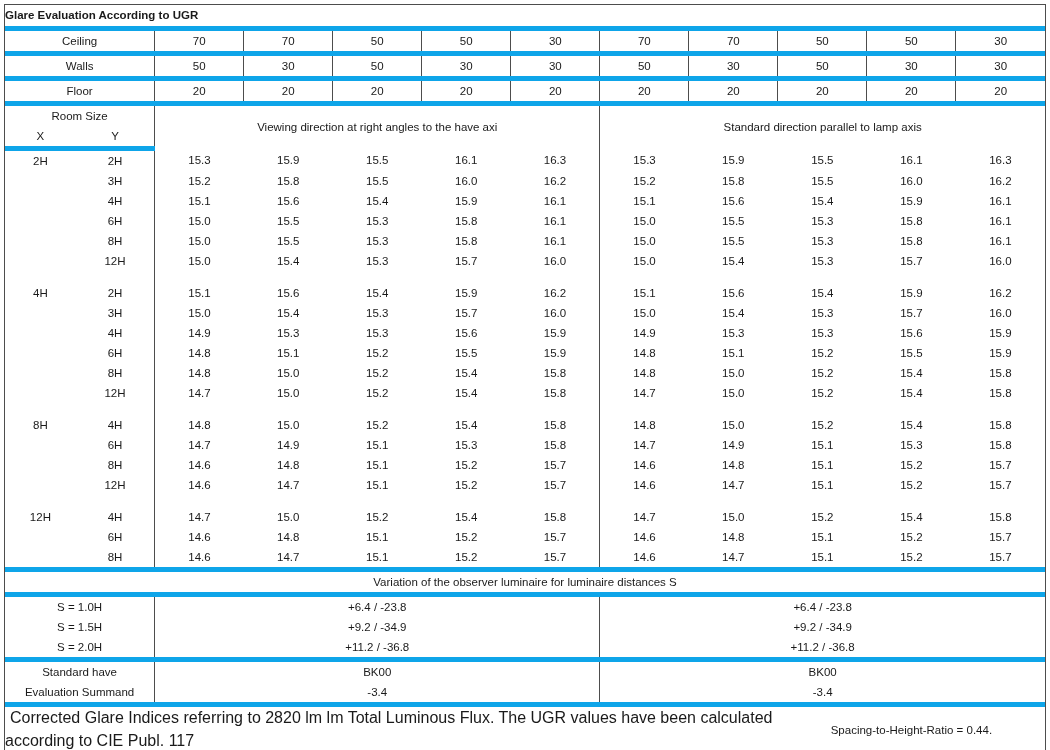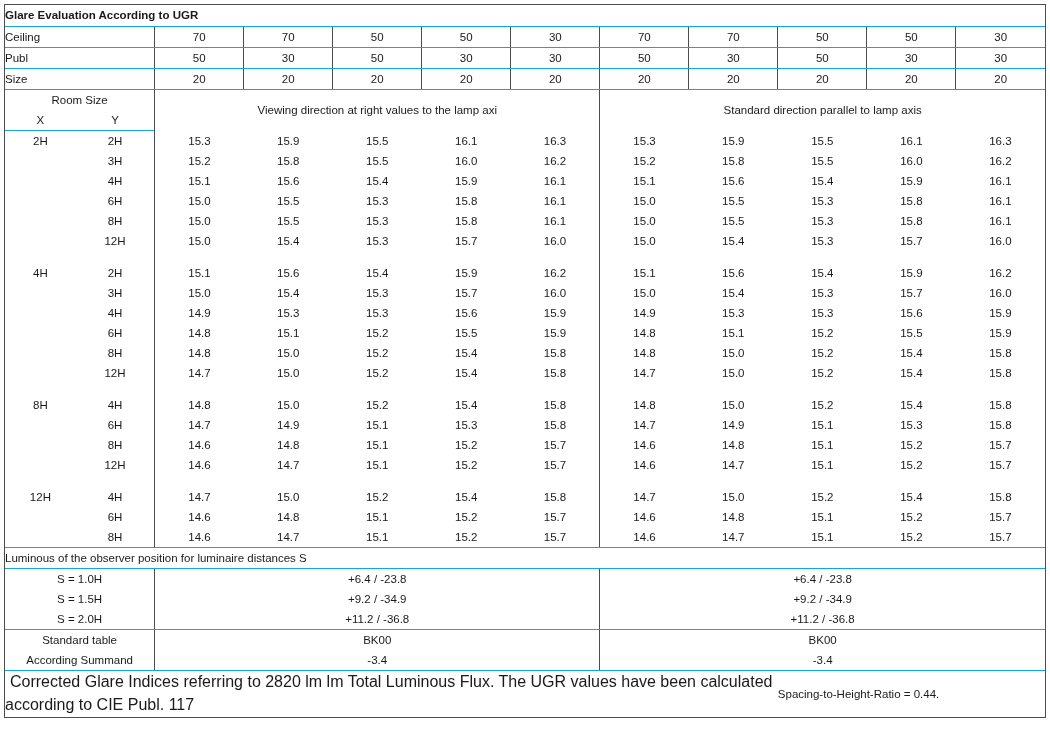--- a/index.html
+++ b/index.html
@@ -31,26 +31,26 @@
   .g-table {
     border-collapse: collapse;
     width: 100%;
     table-layout: fixed;
   }
   .g-table td {
     padding: 0;
     vertical-align: middle;
   }
   .bl { border-left: 1px solid #4d4d4d; }
-  .bb { border-bottom: 1px solid #0ea5e9; }
+  .bb { border-bottom: 5px solid #0ea5e9; }
   .h20 { height: 20px; line-height: 20px; }
   .h21 { height: 21px; line-height: 21px; }
   .pad-l { padding-left: 5px; }
   .c { text-align: center; }
-  .l { text-align: left; }
+  .l { text-align: center; }
   .bold { font-weight: bold; }
   .footer-text {
     padding-left: 5px;
     font-size: 16px;
   }
   .gap { height: 12px; }
 </style>
 </head>
 <body>
 
@@ -85,50 +85,50 @@
         <td class="bb bl h20 c">50</td>
         <td class="bb bl h20 c">30</td>
         <td class="bb bl h20 c">70</td>
         <td class="bb bl h20 c">70</td>
         <td class="bb bl h20 c">50</td>
         <td class="bb bl h20 c">50</td>
         <td class="bb bl h20 c">30</td>
       </tr>
 
       <tr>
-        <td class="bb h20 pad-l l" colspan="2">Publ</td>
-        <td class="bb bl h20 c">50</td>
-        <td class="bb bl h20 c">30</td>
-        <td class="bb bl h20 c">50</td>
-        <td class="bb bl h20 c">30</td>
-        <td class="bb bl h20 c">30</td>
-        <td class="bb bl h20 c">50</td>
-        <td class="bb bl h20 c">30</td>
-        <td class="bb bl h20 c">50</td>
-        <td class="bb bl h20 c">30</td>
-        <td class="bb bl h20 c">30</td>
-      </tr>
-
-      <tr>
-        <td class="bb h20 pad-l l" colspan="2">Size</td>
+        <td class="bb h20 pad-l l" colspan="2">Walls</td>
+        <td class="bb bl h20 c">50</td>
+        <td class="bb bl h20 c">30</td>
+        <td class="bb bl h20 c">50</td>
+        <td class="bb bl h20 c">30</td>
+        <td class="bb bl h20 c">30</td>
+        <td class="bb bl h20 c">50</td>
+        <td class="bb bl h20 c">30</td>
+        <td class="bb bl h20 c">50</td>
+        <td class="bb bl h20 c">30</td>
+        <td class="bb bl h20 c">30</td>
+      </tr>
+
+      <tr>
+        <td class="bb h20 pad-l l" colspan="2">Floor</td>
         <td class="bb bl h20 c">20</td>
         <td class="bb bl h20 c">20</td>
         <td class="bb bl h20 c">20</td>
         <td class="bb bl h20 c">20</td>
         <td class="bb bl h20 c">20</td>
         <td class="bb bl h20 c">20</td>
         <td class="bb bl h20 c">20</td>
         <td class="bb bl h20 c">20</td>
         <td class="bb bl h20 c">20</td>
         <td class="bb bl h20 c">20</td>
       </tr>
 
       <tr>
         <td class="h20 c" colspan="2">Room Size</td>
-        <td class="bl h20 c" colspan="5" rowspan="2">Viewing direction at right values to the lamp axi</td>
+        <td class="bl h20 c" colspan="5" rowspan="2">Viewing direction at right angles to the have axi</td>
         <td class="bl h20 c" colspan="5" rowspan="2">Standard direction parallel to lamp axis</td>
       </tr>
       <tr>
         <td class="bb h20 c">X</td>
         <td class="bb h20 c">Y</td>
       </tr>
 
       <tr>
         <td class="h20 c">2H</td>
         <td class="h20 c">2H</td>
@@ -435,46 +435,46 @@
         <td class="bb h20 c">15.2</td>
         <td class="bb h20 c">15.7</td>
         <td class="bb bl h20 c">14.6</td>
         <td class="bb h20 c">14.7</td>
         <td class="bb h20 c">15.1</td>
         <td class="bb h20 c">15.2</td>
         <td class="bb h20 c">15.7</td>
       </tr>
 
       <tr>
-        <td class="bb h20 pad-l l" colspan="12">Luminous of the observer position for luminaire distances S</td>
+        <td class="bb h20 pad-l l" colspan="12">Variation of the observer luminaire for luminaire distances S</td>
       </tr>
 
       <tr>
         <td class="h20 c" colspan="2">S = 1.0H</td>
         <td class="bl h20 c" colspan="5">+6.4 / -23.8</td>
         <td class="bl h20 c" colspan="5">+6.4 / -23.8</td>
       </tr>
       <tr>
         <td class="h20 c" colspan="2">S = 1.5H</td>
         <td class="bl h20 c" colspan="5">+9.2 / -34.9</td>
         <td class="bl h20 c" colspan="5">+9.2 / -34.9</td>
       </tr>
       <tr>
         <td class="bb h20 c" colspan="2">S = 2.0H</td>
         <td class="bb bl h20 c" colspan="5">+11.2 / -36.8</td>
         <td class="bb bl h20 c" colspan="5">+11.2 / -36.8</td>
       </tr>
 
       <tr>
-        <td class="h20 c" colspan="2">Standard table</td>
+        <td class="h20 c" colspan="2">Standard have</td>
         <td class="bl h20 c" colspan="5">BK00</td>
         <td class="bl h20 c" colspan="5">BK00</td>
       </tr>
       <tr>
-        <td class="bb h20 c" colspan="2">According Summand</td>
+        <td class="bb h20 c" colspan="2">Evaluation Summand</td>
         <td class="bb bl h20 c" colspan="5">-3.4</td>
         <td class="bb bl h20 c" colspan="5">-3.4</td>
       </tr>
 
       <tr>
         <td class="h21" colspan="9">
           <span class="footer-text">Corrected Glare Indices referring to 2820 lm lm Total Luminous Flux. The UGR values have been calculated according to CIE Publ. 117</span>
         </td>
         <td class="h21 l" colspan="3">
           <span>Spacing-to-Height-Ratio = 0.44.</span>

